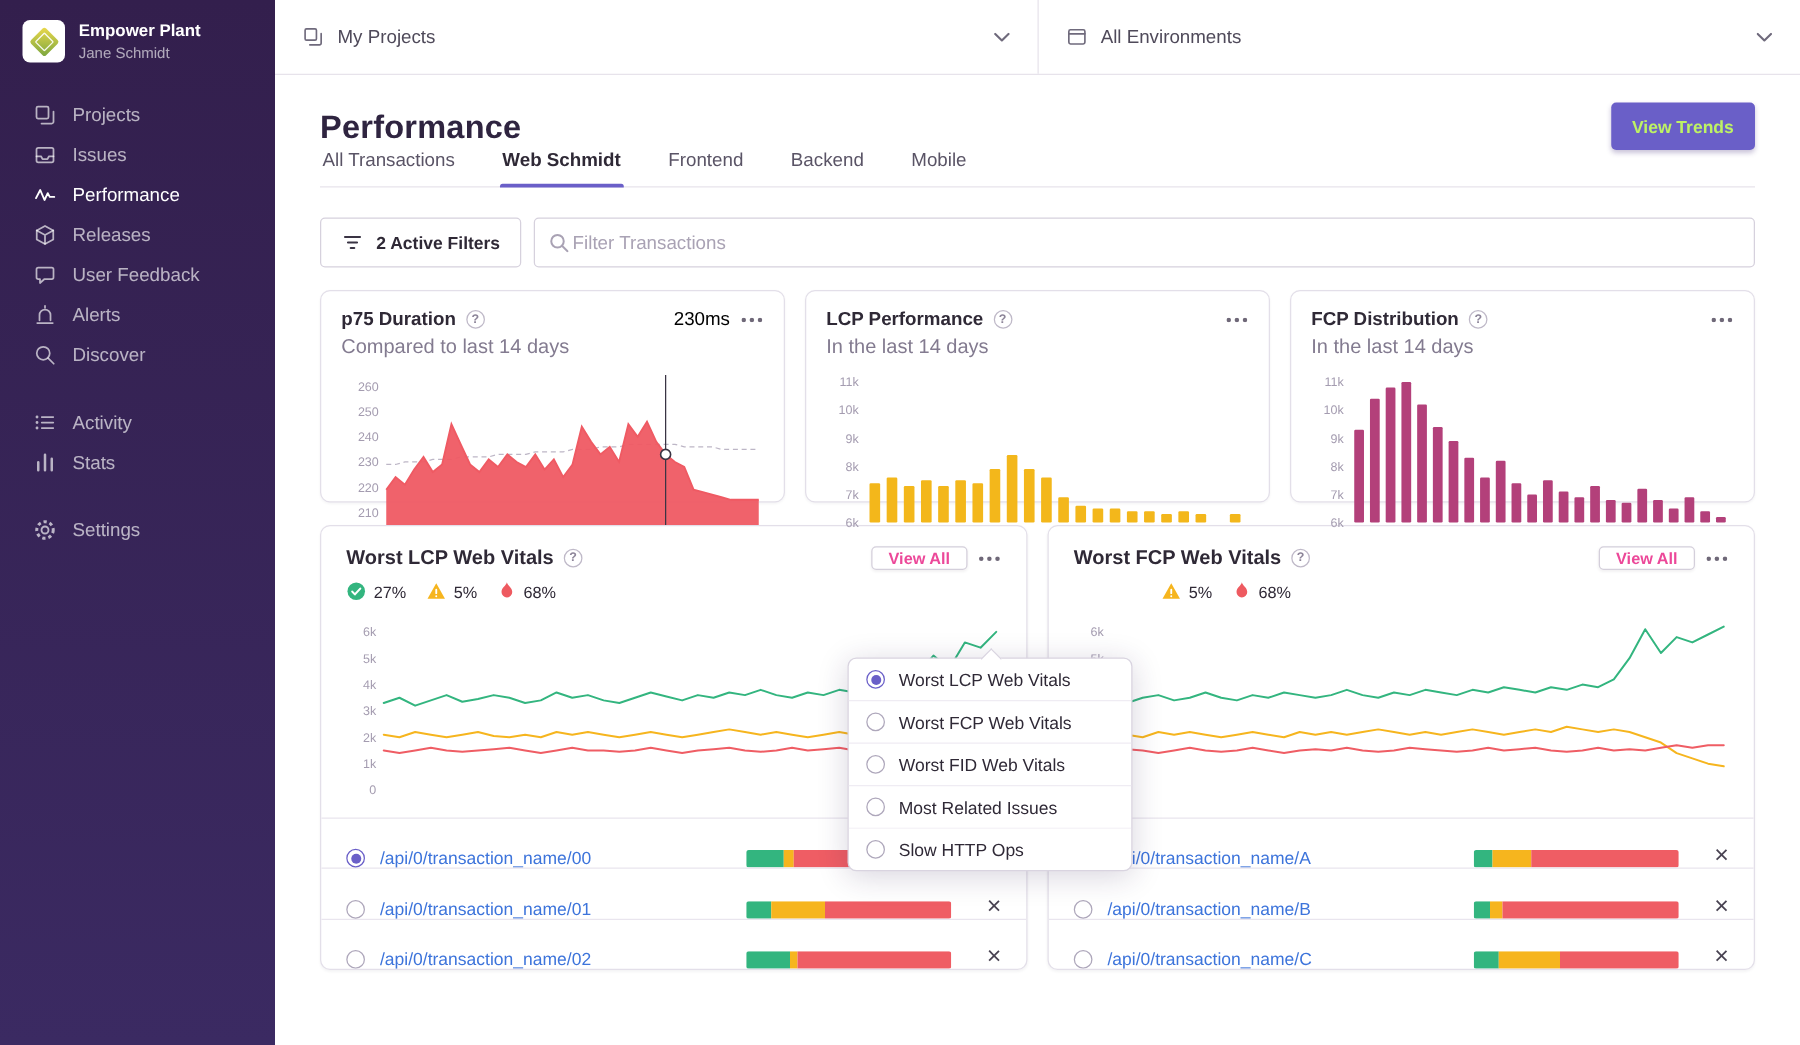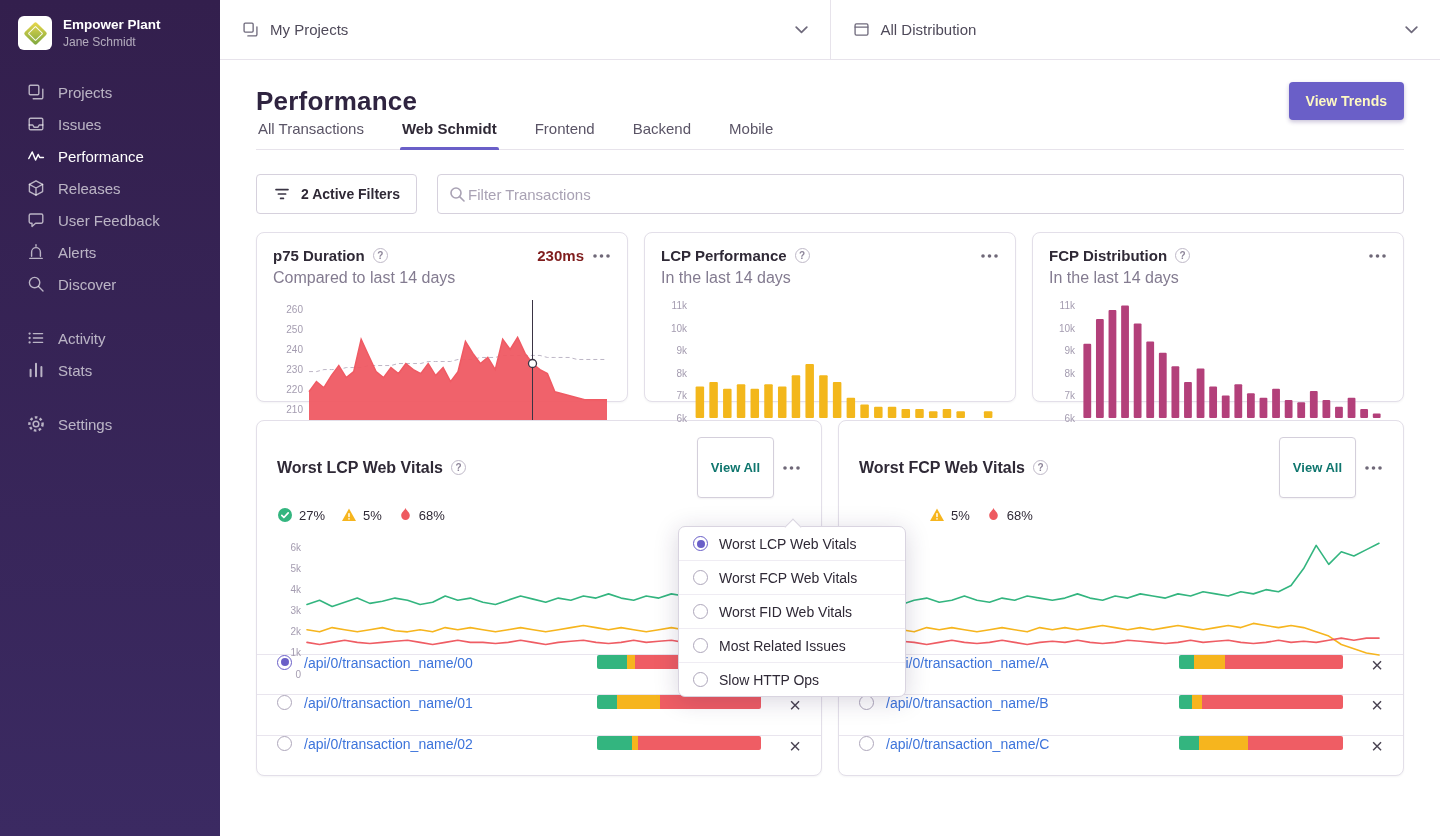--- a/index.html
+++ b/index.html
@@ -28,69 +28,69 @@
   .tb-sec{flex:1;display:flex;align-items:center;gap:11px;padding:0 22px;border-left:1px solid #e7e3eb;cursor:pointer;color:#4f4a5a}
   .tb-sec:first-child{border-left:none}
   .tb-label{font-size:15px}
   .tbicon{color:#6f6a7c;display:flex}
   .chev{margin-left:auto;color:#6f6a7c;display:flex}
 
   
   .content{flex:1;padding:0 36px;overflow:hidden}
   .page-head{display:flex;align-items:center;margin-top:22px}
   h1{font-size:26px;margin:0;font-weight:700;color:#2f2440;letter-spacing:.2px}
-  .btn-primary{margin-left:auto;background:#6a5fc8;color:#fef9c3;font-weight:700;font-size:14px;border:none;border-radius:4px;
+  .btn-primary{margin-left:auto;background:#6a5fc8;color:#bef264;font-weight:700;font-size:14px;border:none;border-radius:4px;
                padding:11px 17px;cursor:pointer;box-shadow:0 2px 4px rgba(60,40,120,.28);font-family:inherit}
   .tabs{display:flex;gap:34px;border-bottom:1px solid #e7e3eb}
   .tab{font-size:15px;color:#5a5466;padding:0 2px 12px;cursor:pointer;position:relative;text-decoration:none}
   .tab.on{color:#2f2936;font-weight:700}
   .tab.on::after{content:'';position:absolute;left:0;right:0;bottom:-1px;height:3px;background:#6a5fc8;border-radius:2px 2px 0 0}
-  .filter-row{display:flex;gap:20px;margin-top:24px}
+  .filter-row{display:flex;gap:10px;margin-top:24px}
   .btn-filter{display:flex;align-items:center;gap:10px;background:#fff;border:1px solid #d6d1dd;border-radius:4px;
               padding:0 16px;height:40px;font-size:14px;font-weight:700;color:#2f2936;cursor:pointer;font-family:inherit}
   .search{flex:1;position:relative}
   .search input{width:100%;height:40px;border:1px solid #d6d1dd;border-radius:4px;padding:0 12px 0 30px;
                 font-size:15px;font-family:inherit;color:#2f2936;outline:none}
   .search input::placeholder{color:#a9a2b4}
   .sicon{position:absolute;left:12px;top:12px;color:#a9a2b4;display:flex}
 
   
   .row1{display:grid;grid-template-columns:1fr 1fr 1fr;gap:16px;margin-top:18px}
   .card{background:#fff;border:1px solid #e3dfe9;border-radius:8px;box-shadow:0 1px 2px rgba(43,34,51,.05)}
   .row1 .card{height:170px;padding:14px 16px;display:flex;flex-direction:column}
   .card-head{display:flex;align-items:center;gap:8px}
   .card-title{font-size:15px;font-weight:700;color:#2f2936;white-space:nowrap}
   .card-title.lg{font-size:16px}
   .help{width:15px;height:15px;border:1px solid #bfb9c8;border-radius:50%;color:#8d8599;font-size:10px;font-weight:700;
         display:flex;align-items:center;justify-content:center;flex:none}
   .help::before{content:'?'}
   .spacer{flex:1}
-  .p75-val{color:#7f1d1d;font-size:15px;font-weight:700}
+  .p75-val{color:#000000;font-size:15px;font-weight:400}
   .more{color:#6f6878;cursor:pointer;display:flex;padding:3px 1px}
   .card-sub{font-size:16px;color:#837b90;margin-top:5px}
   .chart{flex:1;margin-top:8px;position:relative;min-height:0}
 
   .row2{display:grid;grid-template-columns:1fr 1fr;gap:16px;margin-top:18px}
   .card2{display:flex;flex-direction:column;height:356px;overflow:hidden}
   .card2-pad{padding:16px 20px 0;display:flex;flex-direction:column;flex:1;min-height:0}
   .stats{display:flex;gap:16px;margin-top:8px;align-items:center;height:18px}
   .stats.shift{margin-left:70px}
   .stat{display:flex;align-items:center;gap:6px;font-size:13px;color:#2f2936}
   .lines{flex:1;margin:4px 0 4px;min-height:0}
-  .trow{height:40.5px;border-top:1px solid #e9e5ee;display:flex;align-items:flex-start;padding:0 20px;gap:12px;flex:none}
+  .trow{height:40.5px;border-top:1px solid #e9e5ee;display:flex;align-items:flex-end;padding:0 20px;gap:12px;flex:none}
   .tlink{font-size:14px;color:#3d74db;text-decoration:none;cursor:pointer;white-space:nowrap}
   .segbar{margin-left:auto;width:164px;height:14px;border-radius:2px;overflow:hidden;display:flex;flex:none}
   .segbar i{display:block;height:100%}
   .close{margin-left:16px;font-size:20px;color:#494352;cursor:pointer;line-height:1}
   .close::before{content:'×'}
   .radio{width:15px;height:15px;border:1px solid #aea7bb;border-radius:50%;position:relative;flex:none;cursor:pointer}
   .radio.on{border:1.5px solid #6a5fc8}
   .radio.on::after{content:'';position:absolute;inset:2.5px;background:#6a5fc8;border-radius:50%}
-  .btn-sm{background:#fff;border:1px solid #d4cfdb;border-radius:4px;padding:22px 13px;font-size:13px;font-weight:700;
-          color:#0f766e;cursor:pointer;font-family:inherit;box-shadow:0 1px 2px rgba(43,34,51,.06)}
+  .btn-sm{background:#fff;border:1px solid #d4cfdb;border-radius:4px;padding:1px 13px;font-size:13px;font-weight:700;
+          color:#ec4899;cursor:pointer;font-family:inherit;box-shadow:0 1px 2px rgba(43,34,51,.06)}
 
   
   .dropdown{position:absolute;left:678px;top:526px;width:228px;background:#fff;border:1px solid #d9d4e0;border-radius:7px;
             box-shadow:0 4px 24px rgba(43,26,77,.18);z-index:60}
   .dropdown::before{content:'';position:absolute;top:-6.5px;left:108px;width:11px;height:11px;background:#fff;
                     border-left:1px solid #d9d4e0;border-top:1px solid #d9d4e0;transform:rotate(45deg)}
   .dd-item{display:flex;align-items:center;gap:11px;padding:8.5px 14px;font-size:14px;color:#2f2936;cursor:pointer;
            border-top:1px solid #efecf3}
   .dd-item:first-child{border-top:none;border-radius:7px 7px 0 0}
   .dd-item:last-child{border-radius:0 0 7px 7px}
@@ -219,21 +219,21 @@
           </svg>
         </span>
     </div>
     <div class="tb-sec">
       <span class="tbicon">
           <svg width="17" height="17" viewBox="0 0 18 18" fill="none" stroke="currentColor" stroke-width="1.4" stroke-linecap="round">
             <rect x="2.2" y="3" width="13.6" height="12" rx="1.4"></rect>
             <path d="M2.2 6.4h13.6"></path>
           </svg>
         </span>
-      <span class="tb-label">All Distribution</span>
+      <span class="tb-label">All Environments</span>
       <span class="chev">
           <svg width="13" height="8" viewBox="0 0 13 8">
             <path d="M1.2 1.2 6.5 6.4l5.3-5.2" fill="none" stroke="currentColor" stroke-width="1.7" stroke-linecap="round" stroke-linejoin="round"></path>
           </svg>
         </span>
     </div>
   </header>
 
   <div class="content">
     <div class="page-head">

